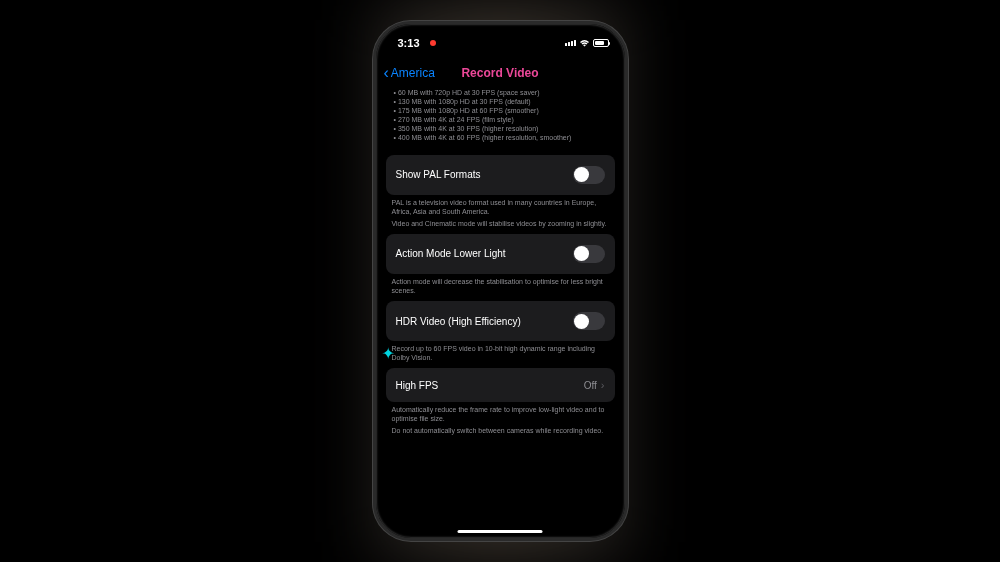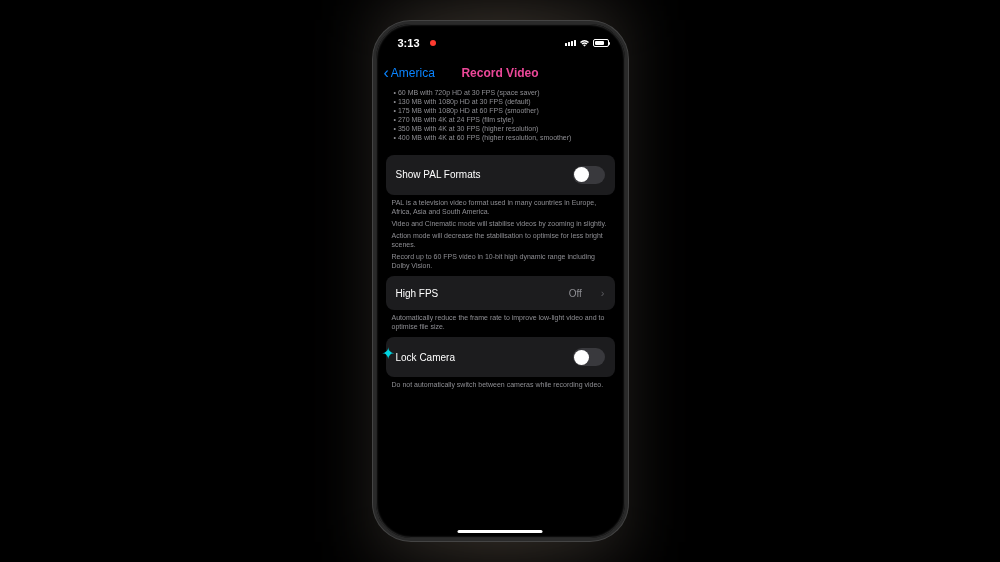--- a/index.html
+++ b/index.html
@@ -161,21 +161,21 @@
     }
     .setting-label {
       color: #fff;
       font-size: 10px;
     }
     .setting-value {
       color: #8e8e93;
       font-size: 10px;
       display: flex;
       align-items: flex-end;
-      gap: 19px;
+      gap: 4px;
     }
     .chevron-right {
       color: #5a5a5e;
       font-size: 11px;
     }
     .toggle {
       width: 32px;
       height: 18px;
       border-radius: 10px;
       position: relative;
@@ -272,37 +272,43 @@
     <div class="setting-row">
       <span class="setting-label">Show PAL Formats</span>
       <div class="toggle">
           <div class="toggle-knob"></div>
         </div>
     </div>
     <div class="footer-text">PAL is a television video format used in many countries in Europe, Africa, Asia and South America.</div>
 
     <div class="footer-text">Video and Cinematic mode will stabilise videos by zooming in slightly.</div>
 
+    <div class="setting-row">
+      <span class="setting-label">Action Mode Lower Light</span>
+      <div class="toggle">
+          <div class="toggle-knob"></div>
+        </div>
+    </div>
     <div class="footer-text">Action mode will decrease the stabilisation to optimise for less bright scenes.</div>
 
+    <div class="setting-row">
+      <span class="setting-label">HDR Video (High Efficiency)</span>
+      <div class="toggle">
+          <div class="toggle-knob"></div>
+        </div>
+    </div>
     <div class="footer-text">Record up to 60 FPS video in 10-bit high dynamic range including Dolby Vision.</div>
 
     <div class="setting-row">
       <span class="setting-label">High FPS</span>
       <span class="setting-value">
         <span>Off</span>
         <span class="chevron-right">›</span>
       </span>
     </div>
     <div class="footer-text">Automatically reduce the frame rate to improve low-light video and to optimise file size.</div>
 
-    <div class="setting-row">
-      <span class="setting-label">Lock Camera</span>
-      <div class="toggle">
-          <div class="toggle-knob"></div>
-        </div>
-    </div>
     <div class="footer-text">Do not automatically switch between cameras while recording video.</div>
   </div>
 
   <div class="cursor-star">✦</div>
   <div class="home-indicator"></div>
 </div>
 
 </body></html>

